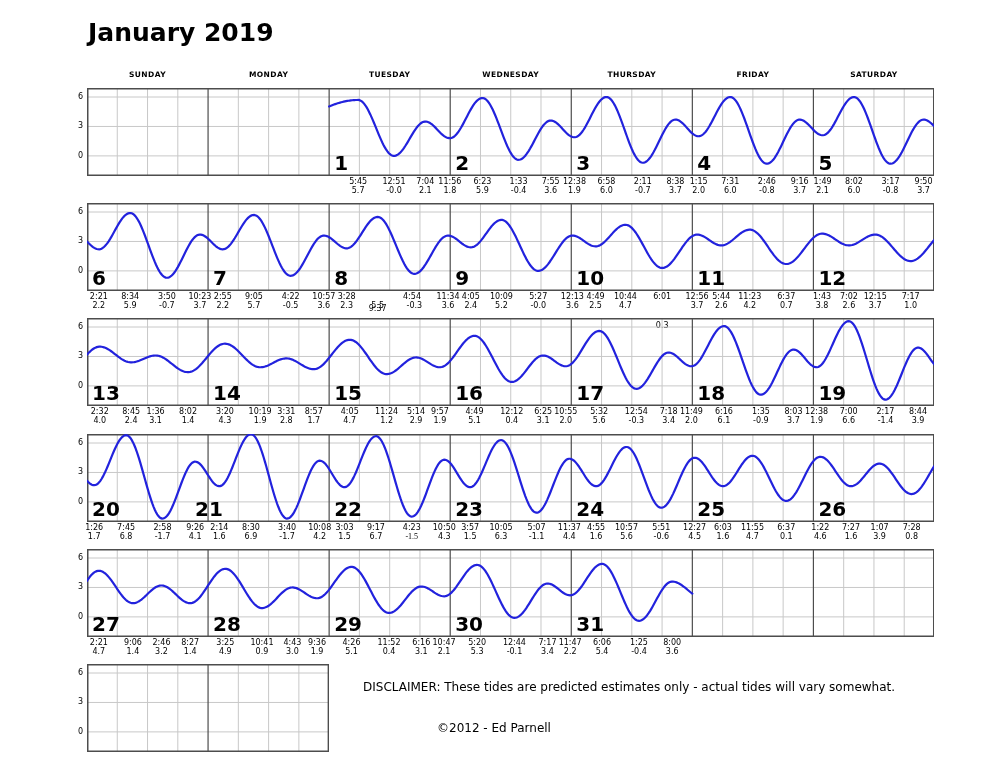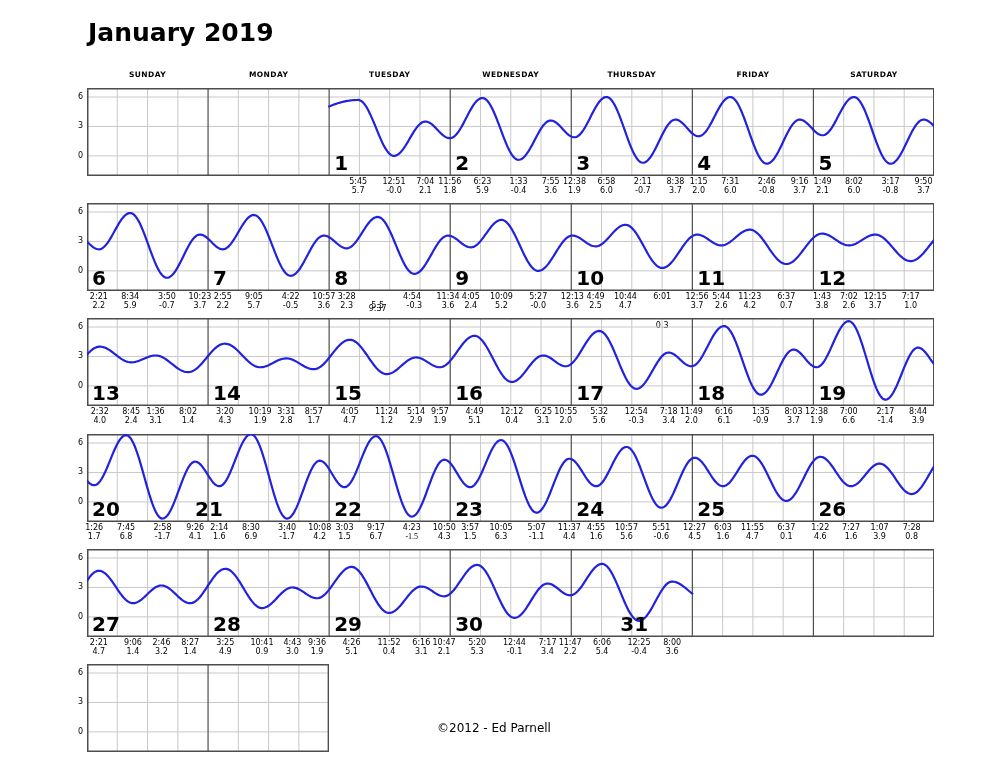--- a/index.html
+++ b/index.html
@@ -437,21 +437,21 @@
         <rect x="0.75" y="0.75" width="845.99" height="86.5" fill="none" stroke="#4d4d4d" stroke-width="1.5"></rect>
         <path d="M0.00 31.77L1.21 29.99L2.42 28.33L3.63 26.83L4.84 25.50L6.05 24.35L7.26 23.41L8.47 22.67L9.69 22.15L10.90 21.85L12.11 21.78L13.32 21.93L14.53 22.27L15.74 22.81L16.95 23.54L18.16 24.44L19.37 25.52L20.58 26.75L21.79 28.12L23.00 29.61L24.21 31.21L25.42 32.89L26.64 34.64L27.85 36.42L29.06 38.23L30.27 40.03L31.48 41.81L32.69 43.54L33.90 45.20L35.11 46.77L36.32 48.23L37.53 49.56L38.74 50.75L39.95 51.77L41.16 52.63L42.37 53.30L43.59 53.78L44.80 54.07L46.01 54.15L47.22 54.06L48.43 53.82L49.64 53.42L50.85 52.88L52.06 52.21L53.27 51.42L54.48 50.51L55.69 49.52L56.90 48.45L58.11 47.33L59.32 46.17L60.54 45.00L61.75 43.83L62.96 42.69L64.17 41.60L65.38 40.57L66.59 39.62L67.80 38.78L69.01 38.05L70.22 37.45L71.43 36.99L72.64 36.68L73.85 36.52L75.06 36.51L76.27 36.66L77.48 36.97L78.70 37.41L79.91 38.00L81.12 38.72L82.33 39.55L83.54 40.49L84.75 41.51L85.96 42.60L87.17 43.73L88.38 44.89L89.59 46.06L90.80 47.22L92.01 48.34L93.22 49.42L94.43 50.41L95.65 51.32L96.86 52.13L98.07 52.81L99.28 53.37L100.49 53.78L101.70 54.04L102.91 54.15L104.12 54.09L105.33 53.83L106.54 53.38L107.75 52.73L108.96 51.90L110.17 50.89L111.38 49.72L112.60 48.40L113.81 46.95L115.02 45.38L116.23 43.72L117.44 41.97L118.65 40.17L119.86 38.33L121.07 36.47L122.28 34.62L123.49 32.80L124.70 31.02L125.91 29.32L127.12 27.71L128.33 26.20L129.54 24.82L130.76 23.58L131.97 22.50L133.18 21.59L134.39 20.86L135.60 20.32L136.81 19.97L138.02 19.82L139.23 19.88L140.44 20.14L141.65 20.62L142.86 21.29L144.07 22.16L145.28 23.22L146.49 24.45L147.71 25.85L148.92 27.38L150.13 29.05L151.34 30.83L152.55 32.71L153.76 34.65L154.97 36.65L156.18 38.67L157.39 40.71L158.60 42.73L159.81 44.72L161.02 46.65L162.23 48.50L163.44 50.25L164.66 51.89L165.87 53.39L167.08 54.75L168.29 55.94L169.50 56.95L170.71 57.77L171.92 58.40L173.13 58.82L174.34 59.03L175.55 59.04L176.76 58.88L177.97 58.57L179.18 58.10L180.39 57.48L181.61 56.73L182.82 55.86L184.03 54.87L185.24 53.79L186.45 52.63L187.66 51.41L188.87 50.15L190.08 48.87L191.29 47.58L192.50 46.31L193.71 45.09L194.92 43.92L196.13 42.82L197.34 41.82L198.55 40.92L199.77 40.15L200.98 39.51L202.19 39.02L203.40 38.68L204.61 38.49L205.82 38.46L207.03 38.57L208.24 38.81L209.45 39.16L210.66 39.63L211.87 40.19L213.08 40.85L214.29 41.57L215.50 42.35L216.72 43.17L217.93 44.00L219.14 44.82L220.35 45.63L221.56 46.39L222.77 47.09L223.98 47.72L225.19 48.25L226.40 48.68L227.61 48.99L228.82 49.18L230.03 49.25L231.24 49.15L232.45 48.87L233.67 48.40L234.88 47.74L236.09 46.92L237.30 45.93L238.51 44.79L239.72 43.52L240.93 42.12L242.14 40.62L243.35 39.04L244.56 37.38L245.77 35.69L246.98 33.96L248.19 32.23L249.40 30.51L250.61 28.84L251.83 27.22L253.04 25.67L254.25 24.23L255.46 22.89L256.67 21.69L257.88 20.63L259.09 19.73L260.30 18.99L261.51 18.43L262.72 18.06L263.93 17.88L265.14 17.89L266.35 18.13L267.56 18.61L268.78 19.32L269.99 20.25L271.20 21.39L272.41 22.73L273.62 24.26L274.83 25.96L276.04 27.81L277.25 29.80L278.46 31.90L279.67 34.10L280.88 36.36L282.09 38.67L283.30 41.01L284.51 43.34L285.73 45.65L286.94 47.91L288.15 50.10L289.36 52.19L290.57 54.17L291.78 56.01L292.99 57.70L294.20 59.21L295.41 60.54L296.62 61.66L297.83 62.57L299.04 63.26L300.25 63.72L301.46 63.94L302.68 63.94L303.89 63.74L305.10 63.37L306.31 62.82L307.52 62.10L308.73 61.23L309.94 60.21L311.15 59.06L312.36 57.79L313.57 56.42L314.78 54.98L315.99 53.48L317.20 51.93L318.41 50.38L319.62 48.82L320.84 47.29L322.05 45.81L323.26 44.40L324.47 43.08L325.68 41.86L326.89 40.76L328.10 39.81L329.31 39.00L330.52 38.36L331.73 37.88L332.94 37.59L334.15 37.48L335.36 37.53L336.57 37.72L337.79 38.04L339.00 38.47L340.21 39.02L341.42 39.66L342.63 40.38L343.84 41.15L345.05 41.96L346.26 42.77L347.47 43.58L348.68 44.35L349.89 45.07L351.10 45.72L352.31 46.27L353.52 46.71L354.74 47.03L355.95 47.23L357.16 47.29L358.37 47.17L359.58 46.84L360.79 46.32L362.00 45.59L363.21 44.69L364.42 43.61L365.63 42.37L366.84 40.99L368.05 39.48L369.26 37.87L370.47 36.17L371.68 34.42L372.90 32.63L374.11 30.82L375.32 29.03L376.53 27.26L377.74 25.56L378.95 23.94L380.16 22.41L381.37 21.01L382.58 19.75L383.79 18.64L385.00 17.71L386.21 16.96L387.42 16.40L388.63 16.05L389.85 15.90L391.06 15.98L392.27 16.33L393.48 16.95L394.69 17.83L395.90 18.97L397.11 20.35L398.32 21.96L399.53 23.79L400.74 25.80L401.95 27.99L403.16 30.33L404.37 32.79L405.58 35.35L406.80 37.98L408.01 40.66L409.22 43.36L410.43 46.05L411.64 48.70L412.85 51.28L414.06 53.77L415.27 56.14L416.48 58.38L417.69 60.44L418.90 62.32L420.11 63.99L421.32 65.43L422.53 66.64L423.75 67.60L424.96 68.29L426.17 68.72L427.38 68.87L428.59 68.77L429.80 68.44L431.01 67.89L432.22 67.13L433.43 66.16L434.64 65.00L435.85 63.67L437.06 62.17L438.27 60.54L439.48 58.79L440.69 56.95L441.91 55.04L443.12 53.08L444.33 51.11L445.54 49.14L446.75 47.21L447.96 45.34L449.17 43.55L450.38 41.86L451.59 40.31L452.80 38.91L454.01 37.68L455.22 36.64L456.43 35.79L457.64 35.16L458.86 34.74L460.07 34.55L461.28 34.57L462.49 34.76L463.70 35.11L464.91 35.60L466.12 36.23L467.33 36.98L468.54 37.83L469.75 38.75L470.96 39.71L472.17 40.69L473.38 41.67L474.59 42.61L475.81 43.49L477.02 44.29L478.23 44.97L479.44 45.53L480.65 45.95L481.86 46.21L483.07 46.30L484.28 46.21L485.49 45.90L486.70 45.37L487.91 44.63L489.12 43.69L490.33 42.57L491.54 41.27L492.75 39.82L493.97 38.24L495.18 36.56L496.39 34.78L497.60 32.95L498.81 31.09L500.02 29.22L501.23 27.37L502.44 25.56L503.65 23.83L504.86 22.19L506.07 20.67L507.28 19.29L508.49 18.08L509.70 17.04L510.92 16.20L512.13 15.56L513.34 15.14L514.55 14.93L515.76 14.96L516.97 15.29L518.18 15.91L519.39 16.83L520.60 18.03L521.81 19.49L523.02 21.21L524.23 23.17L525.44 25.33L526.65 27.69L527.87 30.22L529.08 32.88L530.29 35.66L531.50 38.52L532.71 41.43L533.92 44.36L535.13 47.28L536.34 50.15L537.55 52.96L538.76 55.66L539.97 58.24L541.18 60.65L542.39 62.89L543.60 64.91L544.82 66.71L546.03 68.26L547.24 69.54L548.45 70.55L549.66 71.27L550.87 71.69L552.08 71.81L553.29 71.66L554.50 71.25L555.71 70.59L556.92 69.69L558.13 68.56L559.34 67.22L560.55 65.68L561.76 63.96L562.98 62.09L564.19 60.09L565.40 57.99L566.61 55.81L567.82 53.58L569.03 51.34L570.24 49.10L571.45 46.91L572.66 44.78L573.87 42.75L575.08 40.85L576.29 39.09L577.50 37.51L578.71 36.12L579.93 34.94L581.14 33.98L582.35 33.27L583.56 32.80L584.77 32.59L585.98 32.60L587.19 32.74L588.40 33.01L589.61 33.40L590.82 33.89L592.03 34.50L593.24 35.20L594.45 35.98L595.66 36.84L596.88 37.76L598.09 38.72L599.30 39.72L600.51 40.74L601.72 41.76L602.93 42.77L604.14 43.74L605.35 44.68" fill="none" stroke="#2222dd" stroke-width="2.2" stroke-linecap="round"></path>
       </svg>
       <div class="tick" style="left: 65px; top: 611.889px;">0</div>
       <div class="tick" style="left: 65px; top: 582.457px;">3</div>
       <div class="tick" style="left: 65px; top: 553.026px;">6</div>
       <div class="daynum" style="left: 92px; top: 614px;">27</div>
       <div class="daynum" style="left: 213.07px; top: 614px;">28</div>
       <div class="daynum" style="left: 334.14px; top: 614px;">29</div>
       <div class="daynum" style="left: 455.21px; top: 614px;">30</div>
-      <div class="daynum" style="left: 576.28px; top: 614px; margin-left: 44px;">31</div>
+      <div class="daynum" style="left: 576.28px; top: 614px;">31</div>
       <div class="tlabel" style="left: 98.8548px; top: 638px;">2:21</div>
       <div class="hlabel" style="left: 98.8548px; top: 647px;">4.7</div>
       <div class="tlabel" style="left: 132.906px; top: 638px;">9:06</div>
       <div class="hlabel" style="left: 132.906px; top: 647px;">1.4</div>
       <div class="tlabel" style="left: 161.493px; top: 638px;">2:46</div>
       <div class="hlabel" style="left: 161.493px; top: 647px;">3.2</div>
       <div class="tlabel" style="left: 190.162px; top: 638px;">8:27</div>
       <div class="hlabel" style="left: 190.162px; top: 647px;">1.4</div>
       <div class="tlabel" style="left: 225.307px; top: 638px;">3:25</div>
       <div class="hlabel" style="left: 225.307px; top: 647px;">4.9</div>
@@ -472,35 +472,36 @@
       <div class="tlabel" style="left: 477.113px; top: 638px;">5:20</div>
       <div class="hlabel" style="left: 477.113px; top: 647px;">5.3</div>
       <div class="tlabel" style="left: 514.443px; top: 638px;">12:44</div>
       <div class="hlabel" style="left: 514.443px; top: 647px;">-0.1</div>
       <div class="tlabel" style="left: 547.485px; top: 638px;">7:17</div>
       <div class="hlabel" style="left: 547.485px; top: 647px;">3.4</div>
       <div class="tlabel" style="left: 570.185px; top: 638px;">11:47</div>
       <div class="hlabel" style="left: 570.185px; top: 647px;">2.2</div>
       <div class="tlabel" style="left: 602.052px; top: 638px;">6:06</div>
       <div class="hlabel" style="left: 602.052px; top: 647px;">5.4</div>
-      <div class="tlabel" style="left: 638.963px; top: 638px;">12:25</div>
+      <div class="tlabel" style="left: 638.963px; top: 638px;">1:25</div>
       <div class="hlabel" style="left: 638.963px; top: 647px;">-0.4</div>
       <div class="tlabel" style="left: 672.172px; top: 638px;">8:00</div>
       <div class="hlabel" style="left: 672.172px; top: 647px;">3.6</div>
       <svg class="row-svg" width="242.14" height="88" viewBox="0 0 242.14 88" style="left: 87px; top: 664px;">
         <line x1="0" y1="67.88851727982164" x2="242.14" y2="67.88851727982164" stroke="#c8c8c8" stroke-width="1"></line>
         <line x1="0" y1="38.45707915273133" x2="242.14" y2="38.45707915273133" stroke="#c8c8c8" stroke-width="1"></line>
         <line x1="0" y1="9.025641025641026" x2="242.14" y2="9.025641025641026" stroke="#c8c8c8" stroke-width="1"></line>
         <line x1="30.2675" y1="0" x2="30.2675" y2="88" stroke="#c8c8c8" stroke-width="1"></line>
         <line x1="60.535" y1="0" x2="60.535" y2="88" stroke="#c8c8c8" stroke-width="1"></line>
         <line x1="90.8025" y1="0" x2="90.8025" y2="88" stroke="#c8c8c8" stroke-width="1"></line>
         <line x1="151.33749999999998" y1="0" x2="151.33749999999998" y2="88" stroke="#c8c8c8" stroke-width="1"></line>
         <line x1="181.605" y1="0" x2="181.605" y2="88" stroke="#c8c8c8" stroke-width="1"></line>
         <line x1="211.8725" y1="0" x2="211.8725" y2="88" stroke="#c8c8c8" stroke-width="1"></line>
         <line x1="121.07" y1="0" x2="121.07" y2="88" stroke="#4d4d4d" stroke-width="1.2"></line>
         <rect x="0.75" y="0.75" width="240.64" height="86.5" fill="none" stroke="#4d4d4d" stroke-width="1.5"></rect>
       </svg>
       <div class="tick" style="left: 65px; top: 726.889px;">0</div>
       <div class="tick" style="left: 65px; top: 697.457px;">3</div>
       <div class="tick" style="left: 65px; top: 668.026px;">6</div>
     </div>
+  <div class="disc" style="left:363px;top:680px">DISCLAIMER: These tides are predicted estimates only - actual tides will vary somewhat.</div>
   <div class="disc" style="left:437px;top:721px">©2012 - Ed Parnell</div>
 </div>
 
 </body></html>

